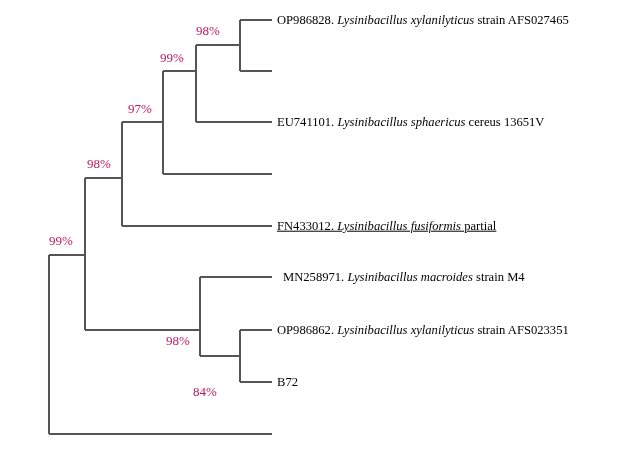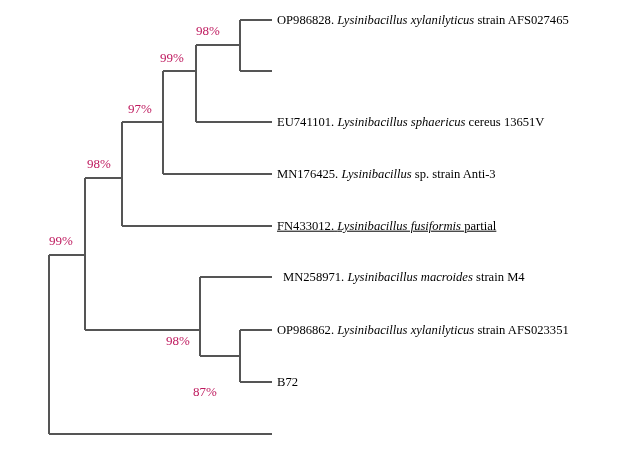--- a/index.html
+++ b/index.html
@@ -84,25 +84,20 @@
     <span>strain AFS027465</span>
   </div>
 
 
   <div class="leaf-label" style="left:277px; top:122px;">
     <span>EU741101.</span>
     <span class="sci">Lysinibacillus sphaericus</span>
     <span>cereus 13651V</span>
   </div>
 
-  <div class="leaf-label" style="left:277px; top:174px;">
-    <span>MN176425.</span>
-    <span class="sci">Lysinibacillus</span>
-    <span>sp. strain Anti-3</span>
-  </div>
 
   <div class="leaf-label" style="left:277px; top:226px;text-decoration:underline;">
     <span>FN433012.</span>
     <span class="sci">Lysinibacillus fusiformis</span>
     <span>partial</span>
   </div>
 
   <div class="leaf-label" style="left:283px; top:277px;">
     <span>MN258971.</span>
     <span class="sci">Lysinibacillus macroides</span>
@@ -125,15 +120,15 @@
   <div class="boot-label" style="left:160px; top:51px;">99%</div>
 
   <div class="boot-label" style="left:128px; top:102px;">97%</div>
 
   <div class="boot-label" style="left:87px; top:157px;">98%</div>
 
   <div class="boot-label" style="left:49px; top:234px;">99%</div>
 
   <div class="boot-label" style="left:166px; top:334px;">98%</div>
 
-  <div class="boot-label" style="left:193px; top:385px;">87%</div>
+  <div class="boot-label" style="left:193px; top:385px;">84%</div>
 
 </div>
 
 </body></html>

